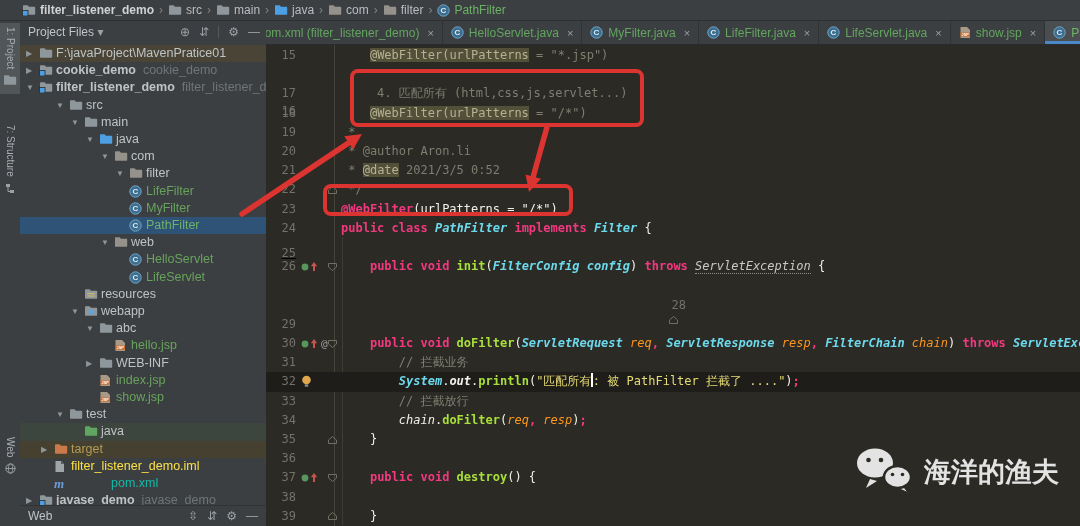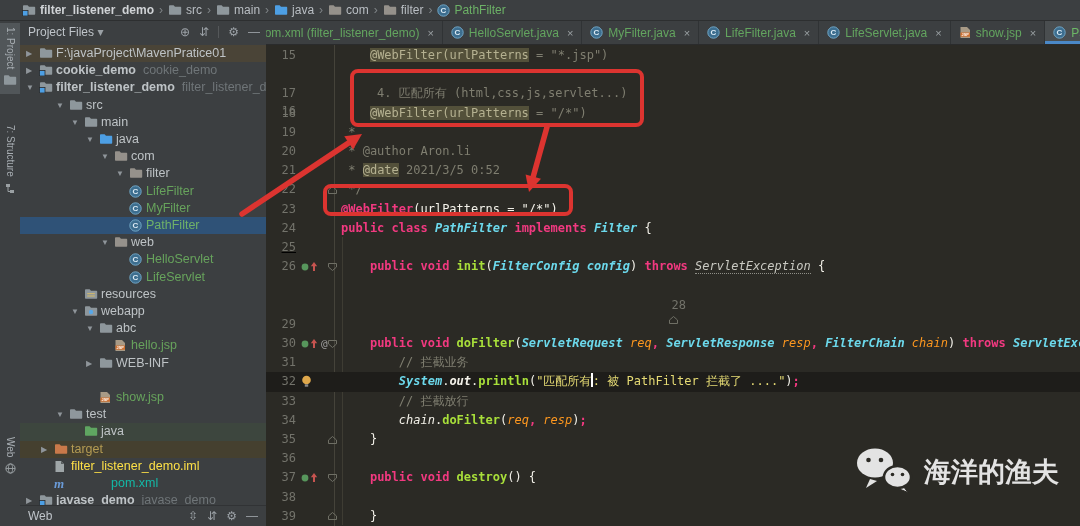--- a/index.html
+++ b/index.html
@@ -346,20 +346,30 @@
         </div>
         <div class="trow" style="top: 310.6px;">
           <span class="arr" style="left: 66px;">▶</span>
           <span class="tic" style="left: 79px;">
             <svg width="14" height="12" viewBox="0 0 14 12">
               <path d="M1 2.2C1 1.6 1.5 1.2 2 1.2H5.6L7 2.8H12.2C12.8 2.8 13.2 3.2 13.2 3.8V9.8C13.2 10.4 12.8 10.8 12.2 10.8H2C1.4 10.8 1 10.4 1 9.8Z" fill="#8E979C"></path>
             </svg>
           </span>
           <span class="tlb" style="left: 96px;"><span>WEB-INF</span></span>
         </div>
+        <div class="trow" style="top: 327.8px;">
+          <span class="tic" style="left: 79px;">
+            <svg width="12" height="13" viewBox="0 0 12 13">
+              <path d="M1.5 1H8L11 4V12H1.5Z" fill="#A89A86"></path>
+              <rect x="1.5" y="6.5" width="9.5" height="4.2" fill="#CE7030"></rect>
+              <text x="6.2" y="9.9" text-anchor="middle" font-size="3.8" font-weight="bold" fill="#fff" font-family="Liberation Sans,sans-serif">JSP</text>
+            </svg>
+          </span>
+          <span class="tlb" style="left: 96px;"><span style="color: rgb(103, 163, 92);">index.jsp</span></span>
+        </div>
         <div class="trow" style="top: 345px;">
           <span class="tic" style="left: 79px;">
             <svg width="12" height="13" viewBox="0 0 12 13">
               <path d="M1.5 1H8L11 4V12H1.5Z" fill="#A89A86"></path>
               <rect x="1.5" y="6.5" width="9.5" height="4.2" fill="#CE7030"></rect>
               <text x="6.2" y="9.9" text-anchor="middle" font-size="3.8" font-weight="bold" fill="#fff" font-family="Liberation Sans,sans-serif">JSP</text>
             </svg>
           </span>
           <span class="tlb" style="left: 96px;"><span style="color: rgb(103, 163, 92);">show.jsp</span></span>
         </div>
@@ -555,21 +565,21 @@
           <span class="gmark"></span>
           <span class="gfold"></span>
           <span class="ctext"><span class="s-ann">@WebFilter</span><span class="s-pl">(urlPatterns = "/*")</span></span>
         </div>
         <div class="cline" style="top: 173.8px;">
           <span class="lnum">24</span>
           <span class="gmark"></span>
           <span class="gfold"></span>
           <span class="ctext"><span class="s-kw">public class </span><span class="s-ty">PathFilter</span><span class="s-pl"> </span><span class="s-kw">implements</span><span class="s-pl"> </span><span class="s-ty">Filter</span><span class="s-pl"> {</span></span>
         </div>
-        <div class="cline" style="top: 193px; text-decoration: underline;">
+        <div class="cline" style="top: 199px; text-decoration: underline;">
           <span class="lnum">25</span>
           <span class="gmark"></span>
           <span class="gfold"></span>
           <span class="ctext"></span>
         </div>
         <div class="cline" style="top: 212.2px;">
           <span class="lnum">26</span>
           <span class="gmark">
             <span style="display: flex;">
               <svg width="20" height="12" viewBox="0 0 20 12">

